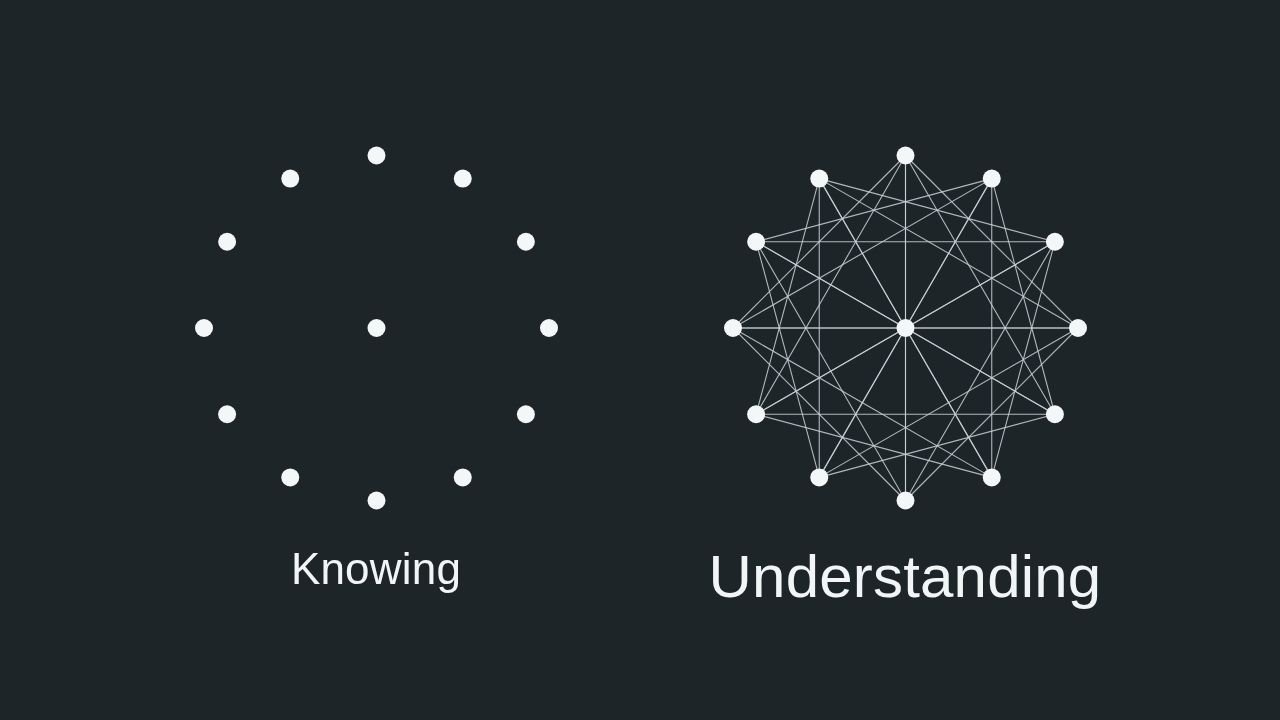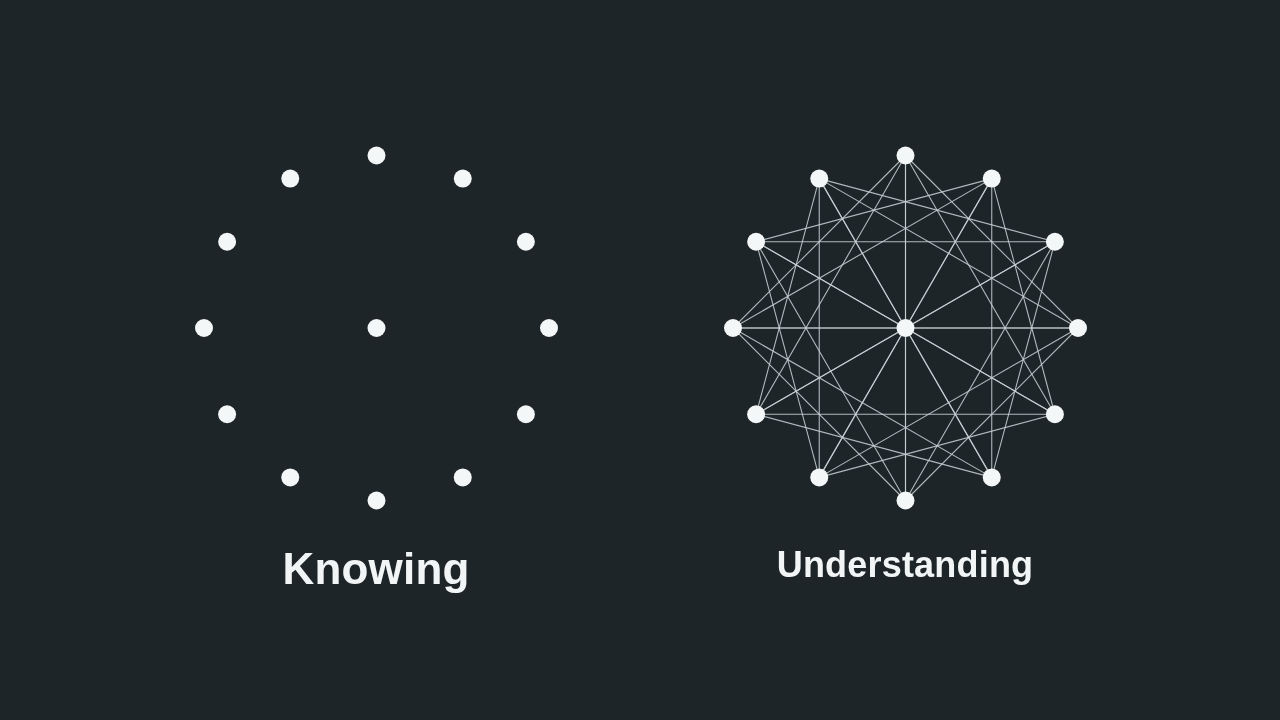--- a/index.html
+++ b/index.html
@@ -26,21 +26,21 @@
     top: 0;
     width: 1280px;
     height: 720px;
     display: block;
   }
   .panel-label {
     position: absolute;
     text-align: center;
     color: #f2f5f6;
     font-family: "Liberation Sans", sans-serif;
-    font-weight: 700;
+    font-weight: 400;
     font-size: 44px;
     letter-spacing: 0.2px;
     line-height: 1;
     white-space: nowrap;
     user-select: none;
   }
   #label-knowing {
     left: 176px;
     top: 548px;
     width: 400px;
@@ -128,14 +128,14 @@
         <circle cx="756.1106178471844" cy="414.25000000000006" r="9" fill="#f4f7f8"></circle>
         <circle cx="733" cy="328" r="9" fill="#f4f7f8"></circle>
         <circle cx="756.1106178471844" cy="241.75" r="9" fill="#f4f7f8"></circle>
         <circle cx="819.2499999999999" cy="178.6106178471844" r="9" fill="#f4f7f8"></circle>
         <circle cx="905.5" cy="328" r="9" fill="#f4f7f8"></circle>
       </g>
   </svg>
 
   <div class="panel-label" id="label-knowing" style="font-size: 44px; color: rgb(242, 245, 246); left: 176px; top: 547.12px; width: 400px;">Knowing</div>
 
-  <div class="panel-label" id="label-understanding" style="font-size: 36px; color: rgb(242, 245, 246); left: 705px; top: 547.12px; width: 400px;">Understanding</div>
+  <div class="panel-label" id="label-understanding" style="font-size: 60px; color: rgb(242, 245, 246); left: 705px; top: 547.12px; width: 400px;">Understanding</div>
 </div>
 
 </body></html>

